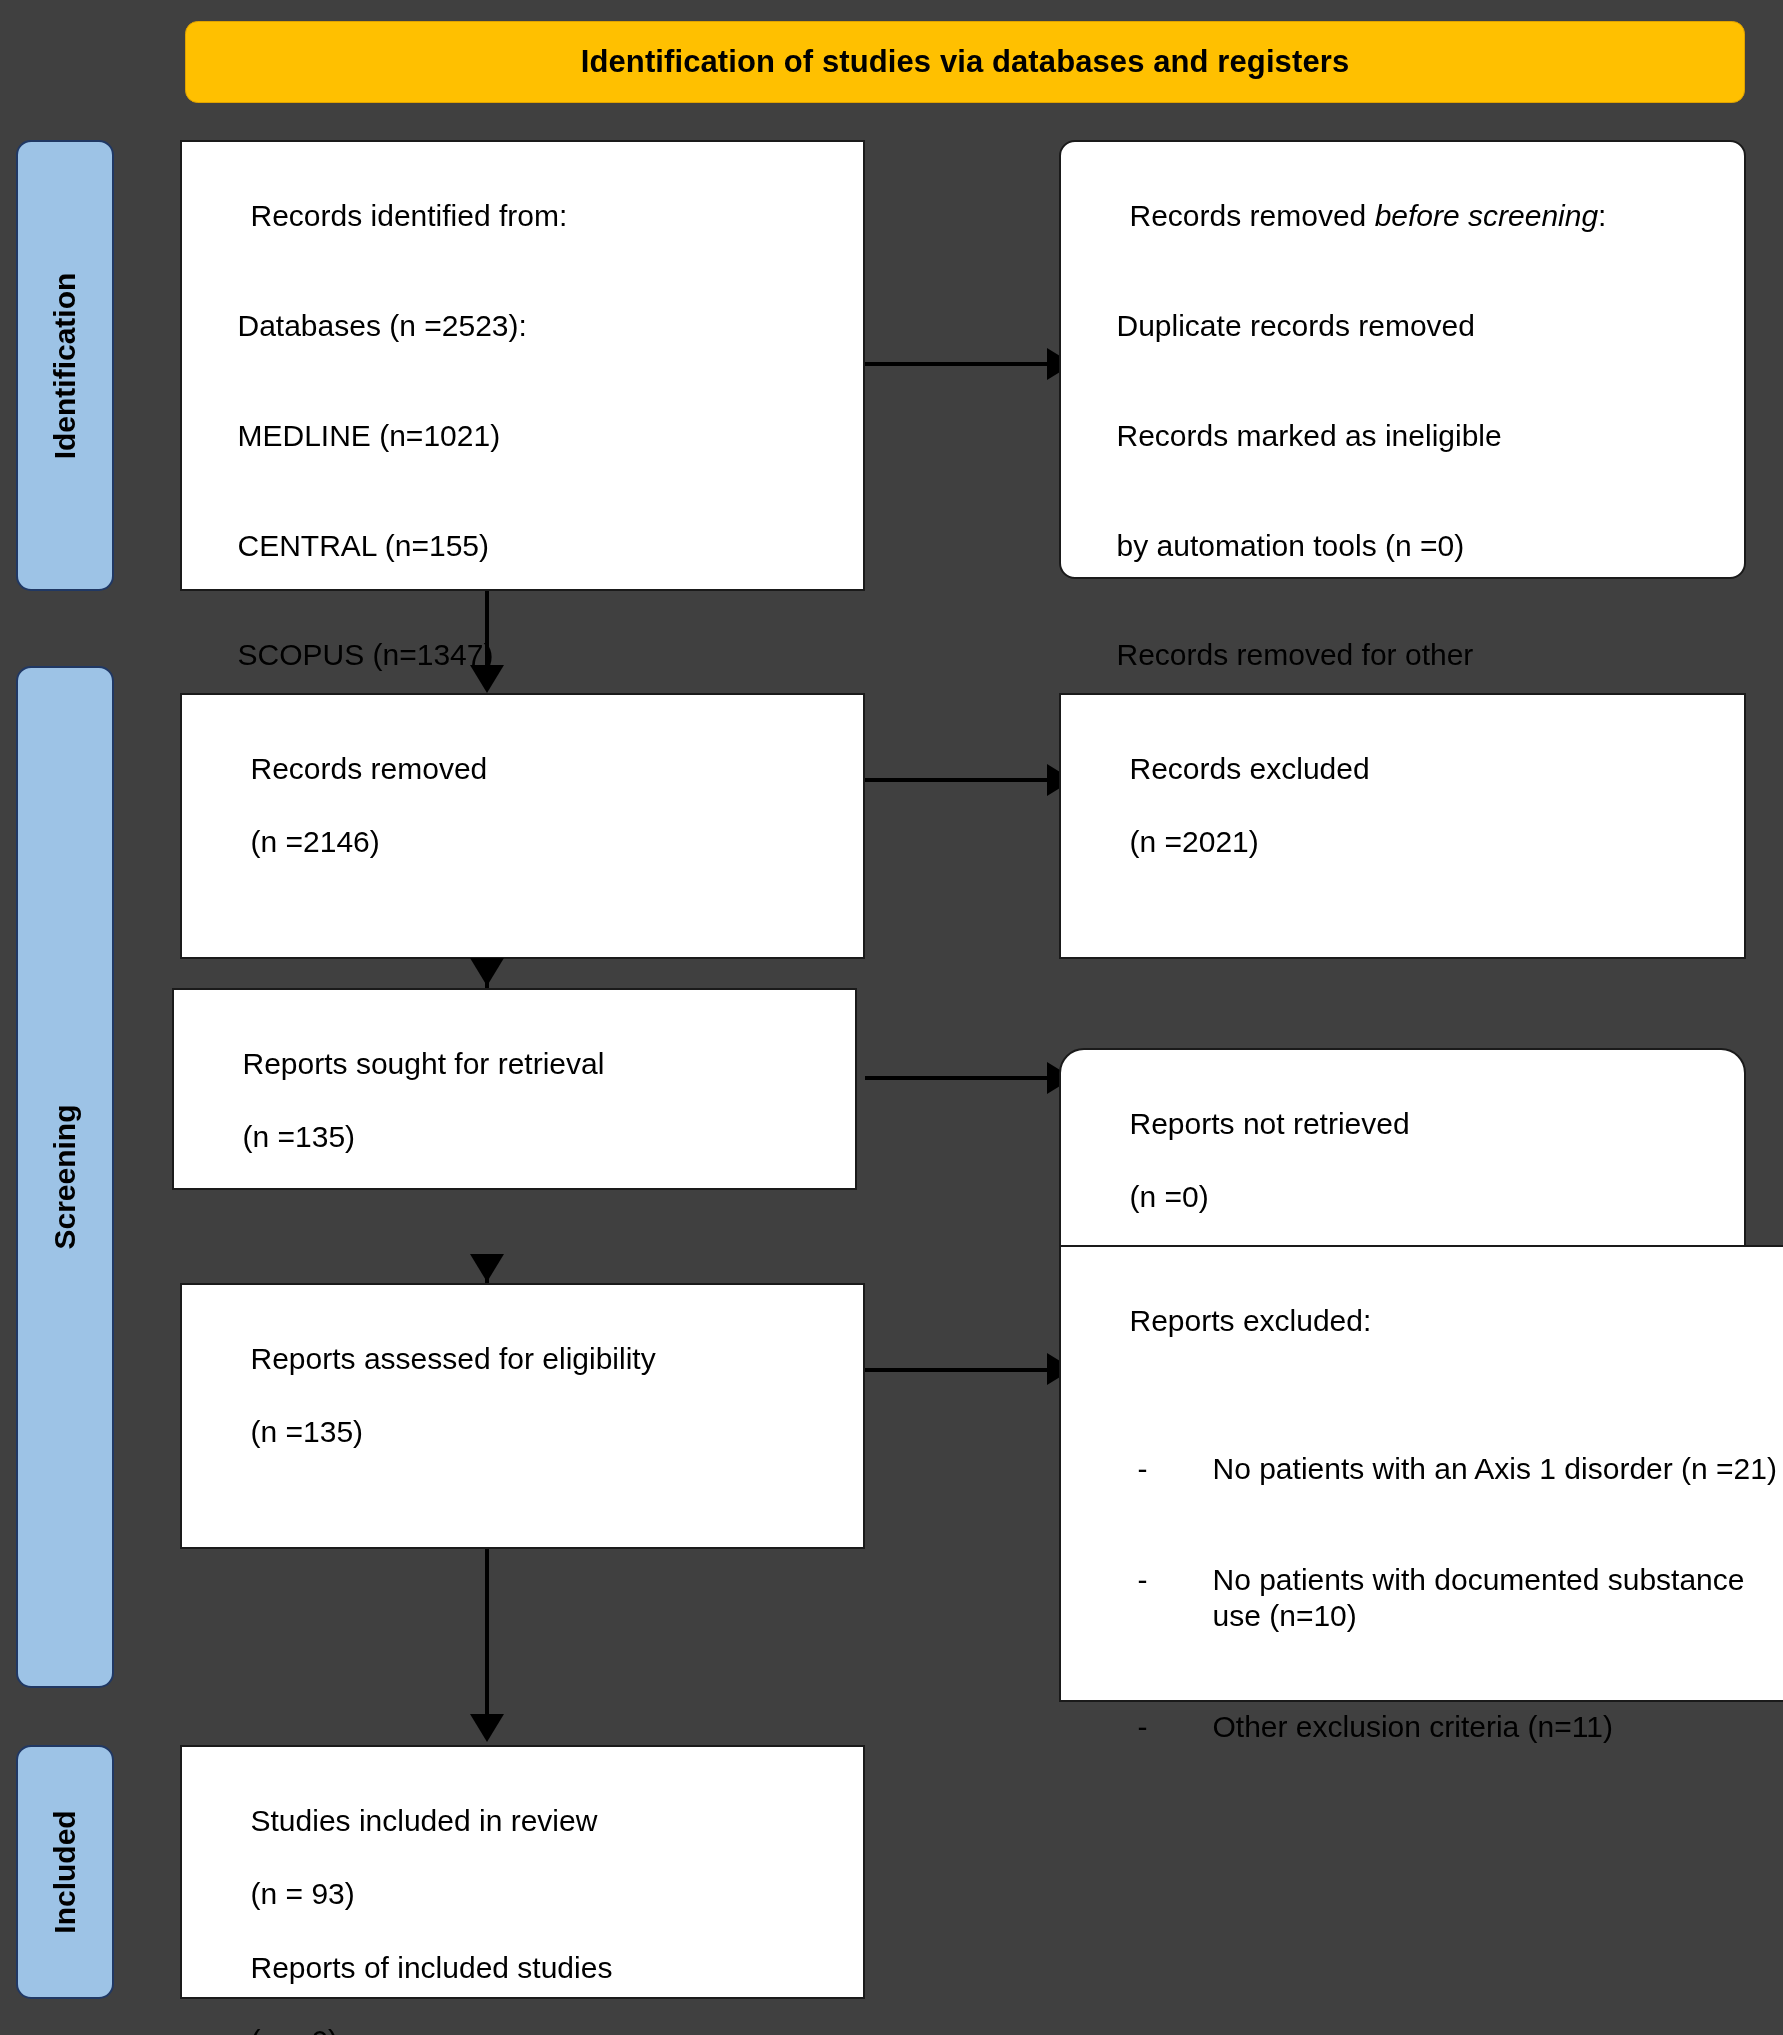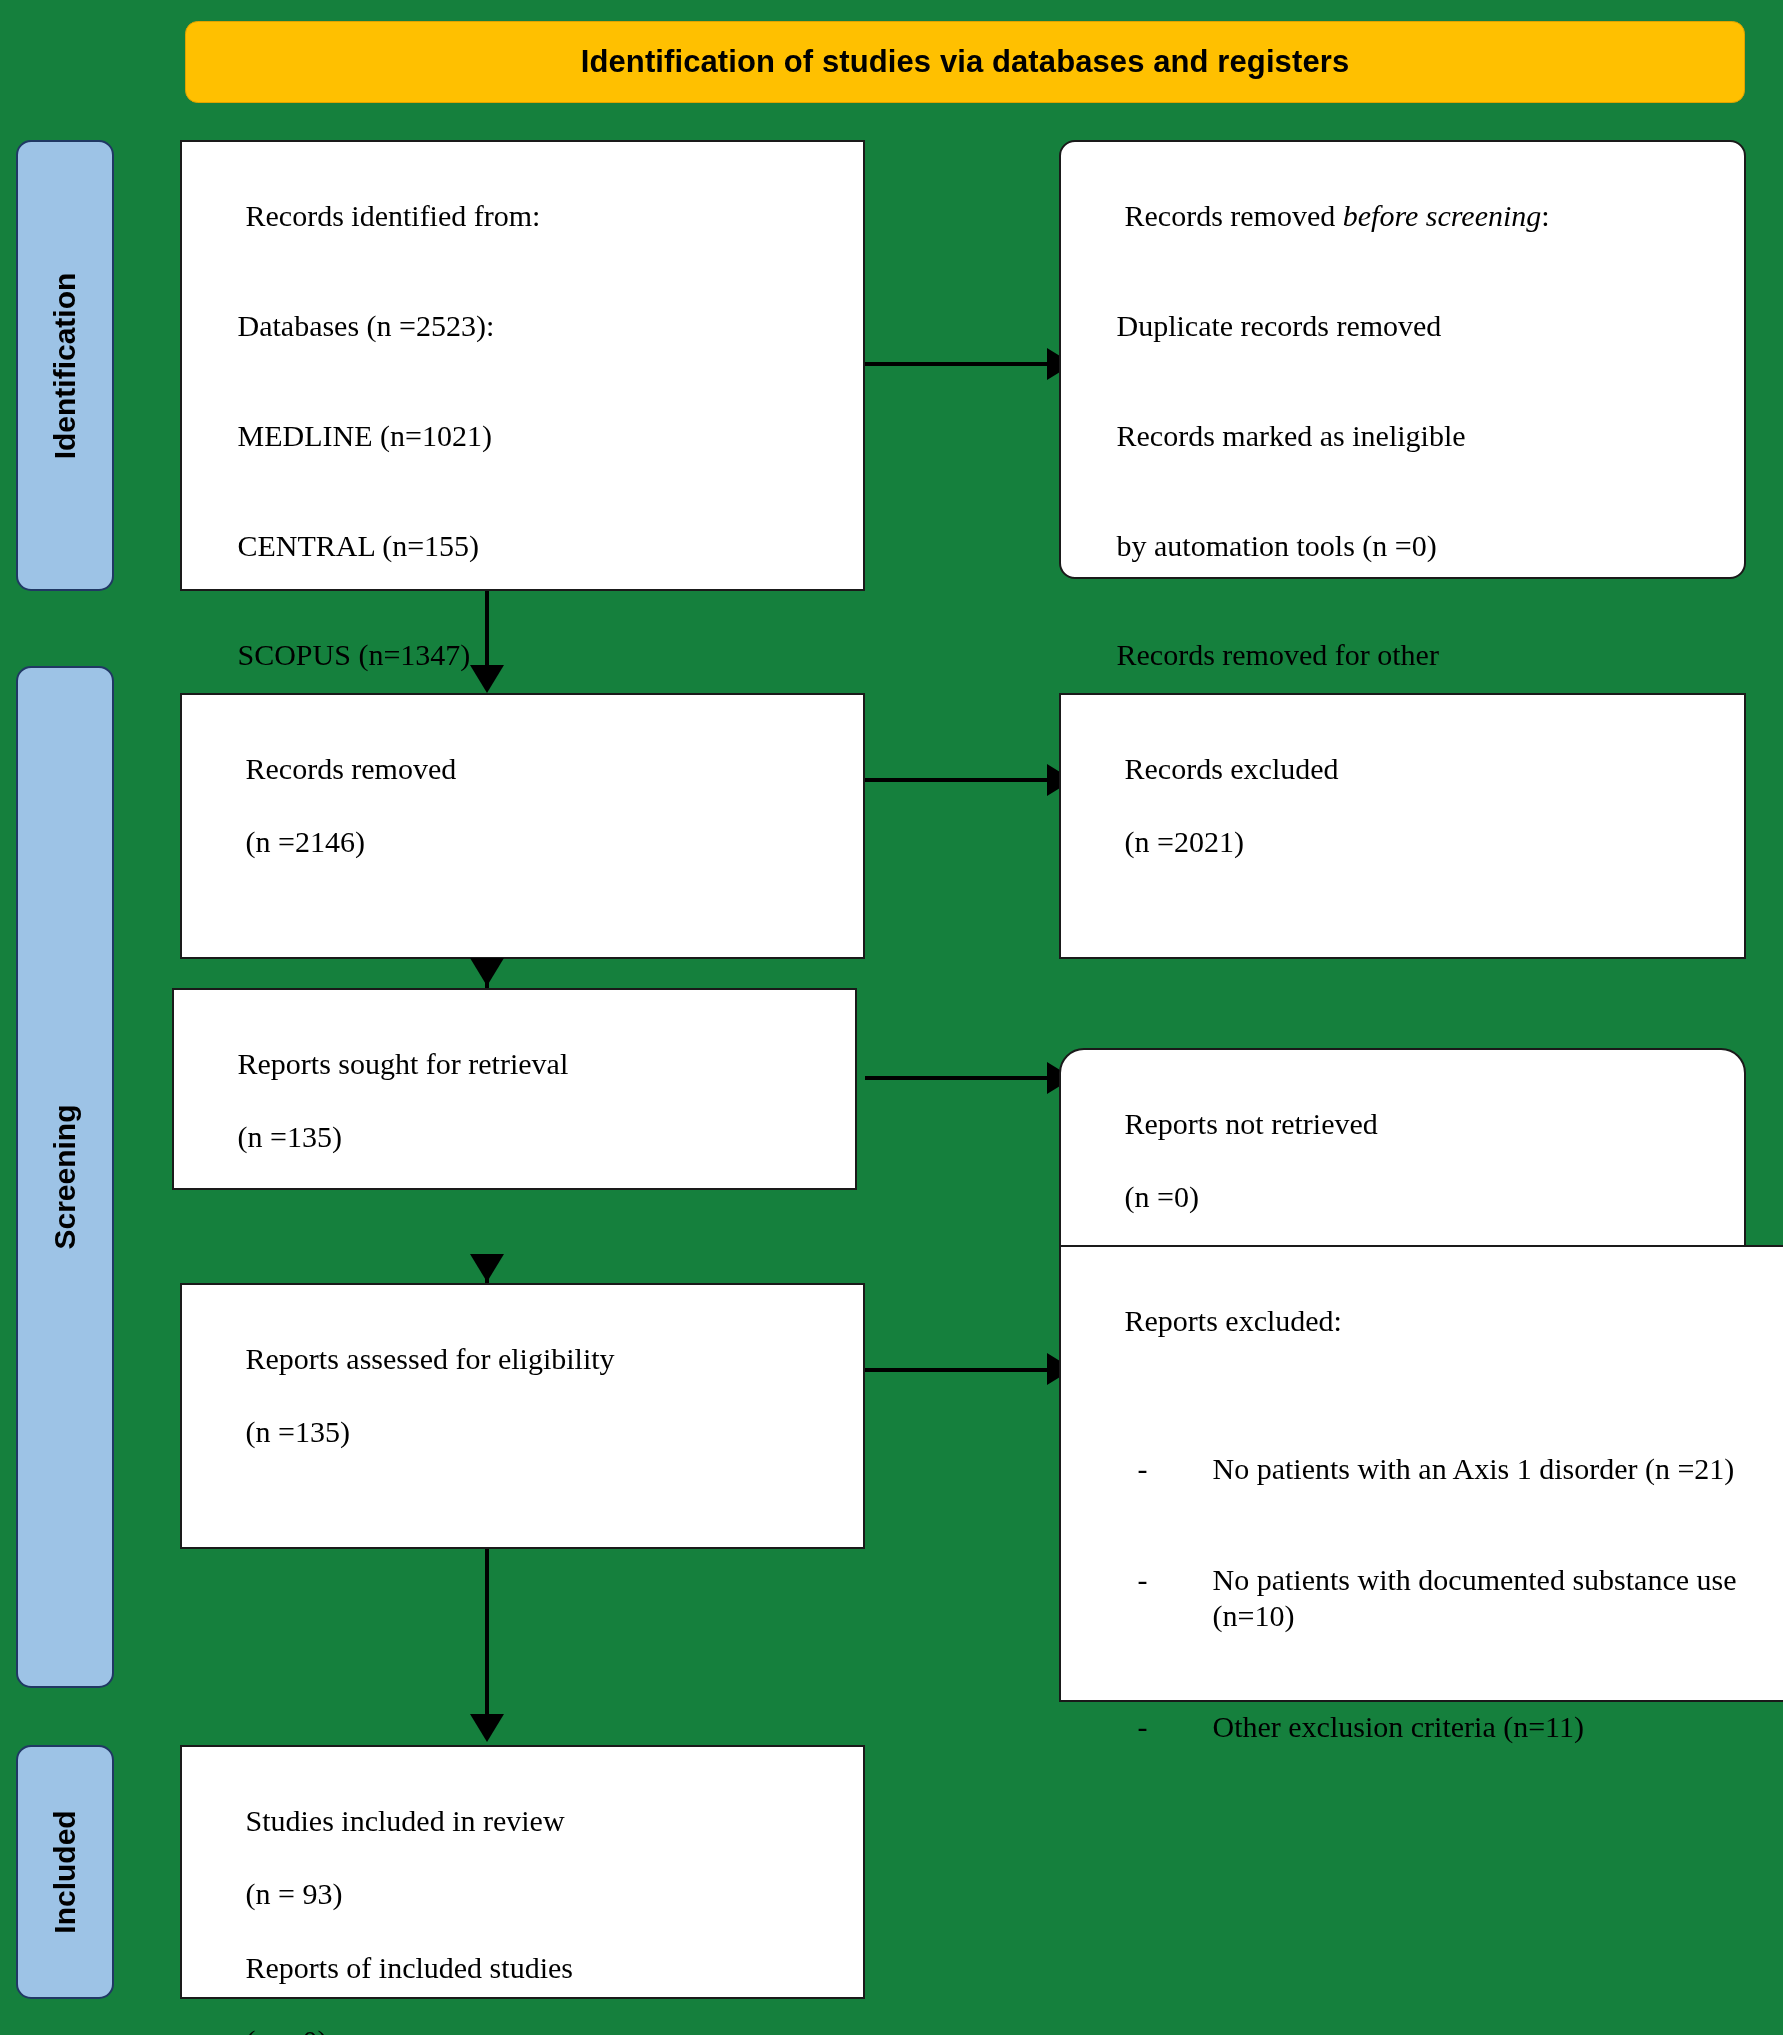--- a/index.html
+++ b/index.html
@@ -7,21 +7,21 @@
     padding: 0;
     background: #ffffff;
   }
   body {
     font-family: "Liberation Sans", sans-serif;
   }
   #canvas {
     position: relative;
     width: 1784px;
     height: 2035px;
-    background: #15803d;
+    background: #404040;
     overflow: hidden;
   }
 
   
   .banner {
     position: absolute;
     left: 185px;
     top: 21px;
     width: 1560px;
     height: 82px;
@@ -65,21 +65,20 @@
   #stage-screening      { top: 666px; height: 1022px; }
   #stage-included       { top: 1745px; height: 254px; }
 
   
   .box {
     position: absolute;
     background: #ffffff;
     border: 2.3px solid #1a1a1a;
     box-sizing: border-box;
     padding: 19.6px 18.5px;
-    font-family: Liberation Serif, serif;
   }
   .box-text {
     font-size: 30px;
     line-height: 1.22;
     color: #000000;
     white-space: pre-wrap;
   }
   .box-text .ital { font-style: italic; }
   .indent { padding-left: 37px; display: block; }
 

